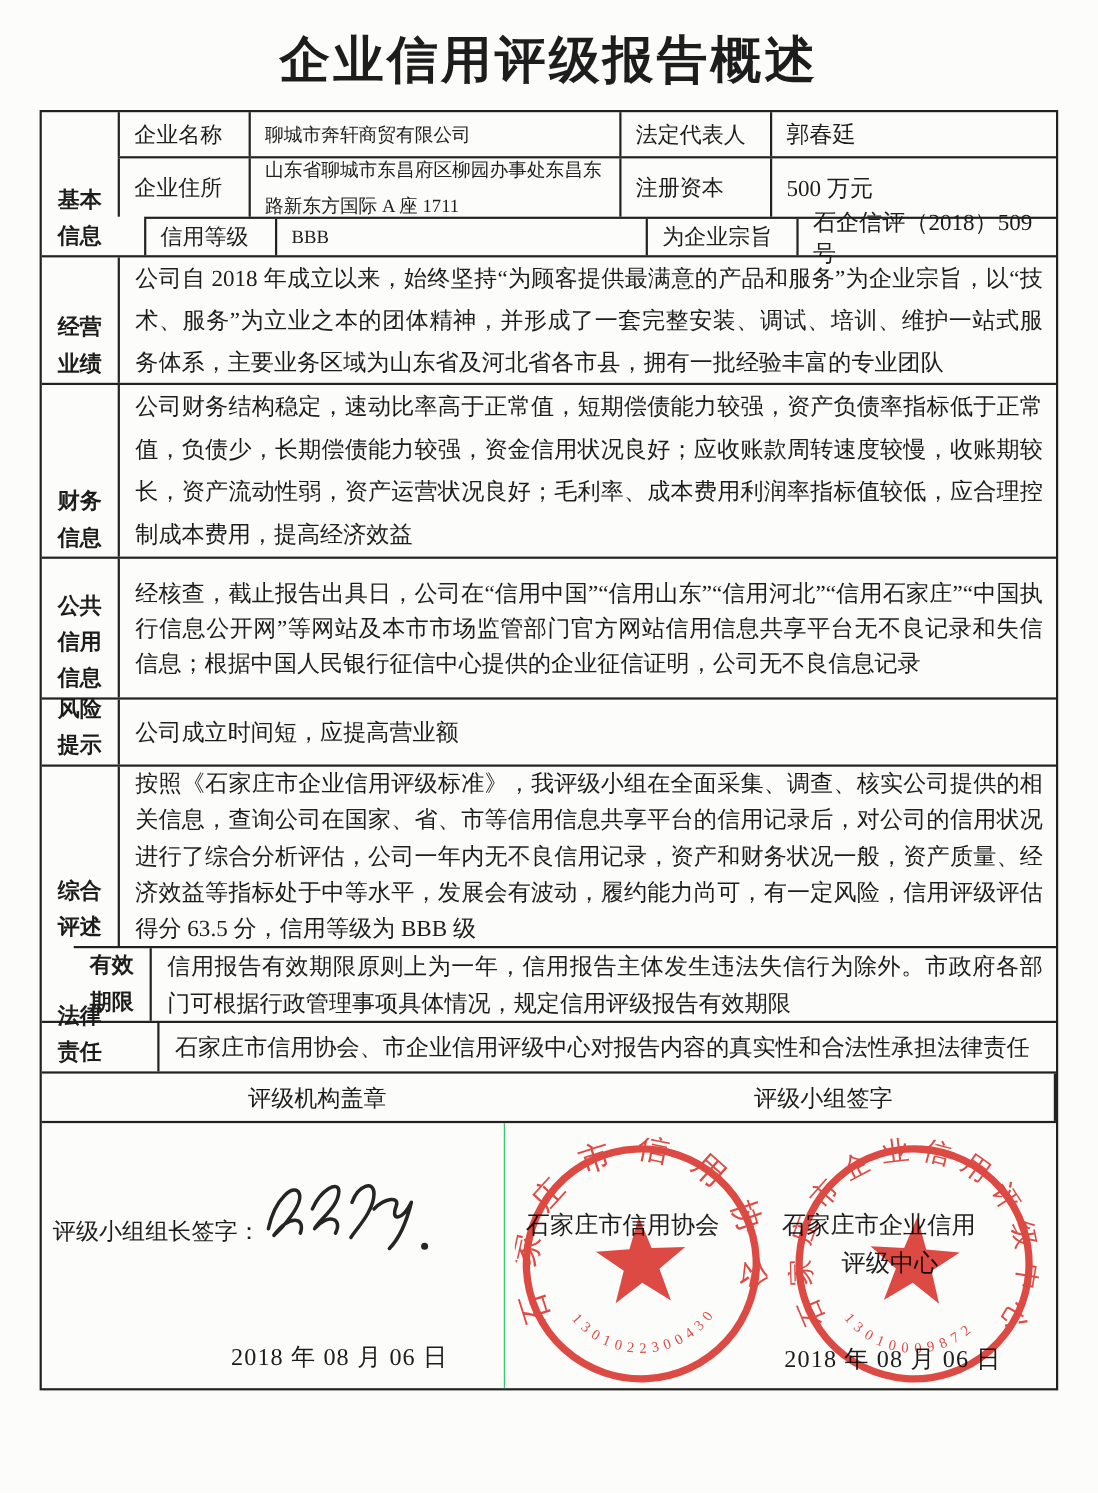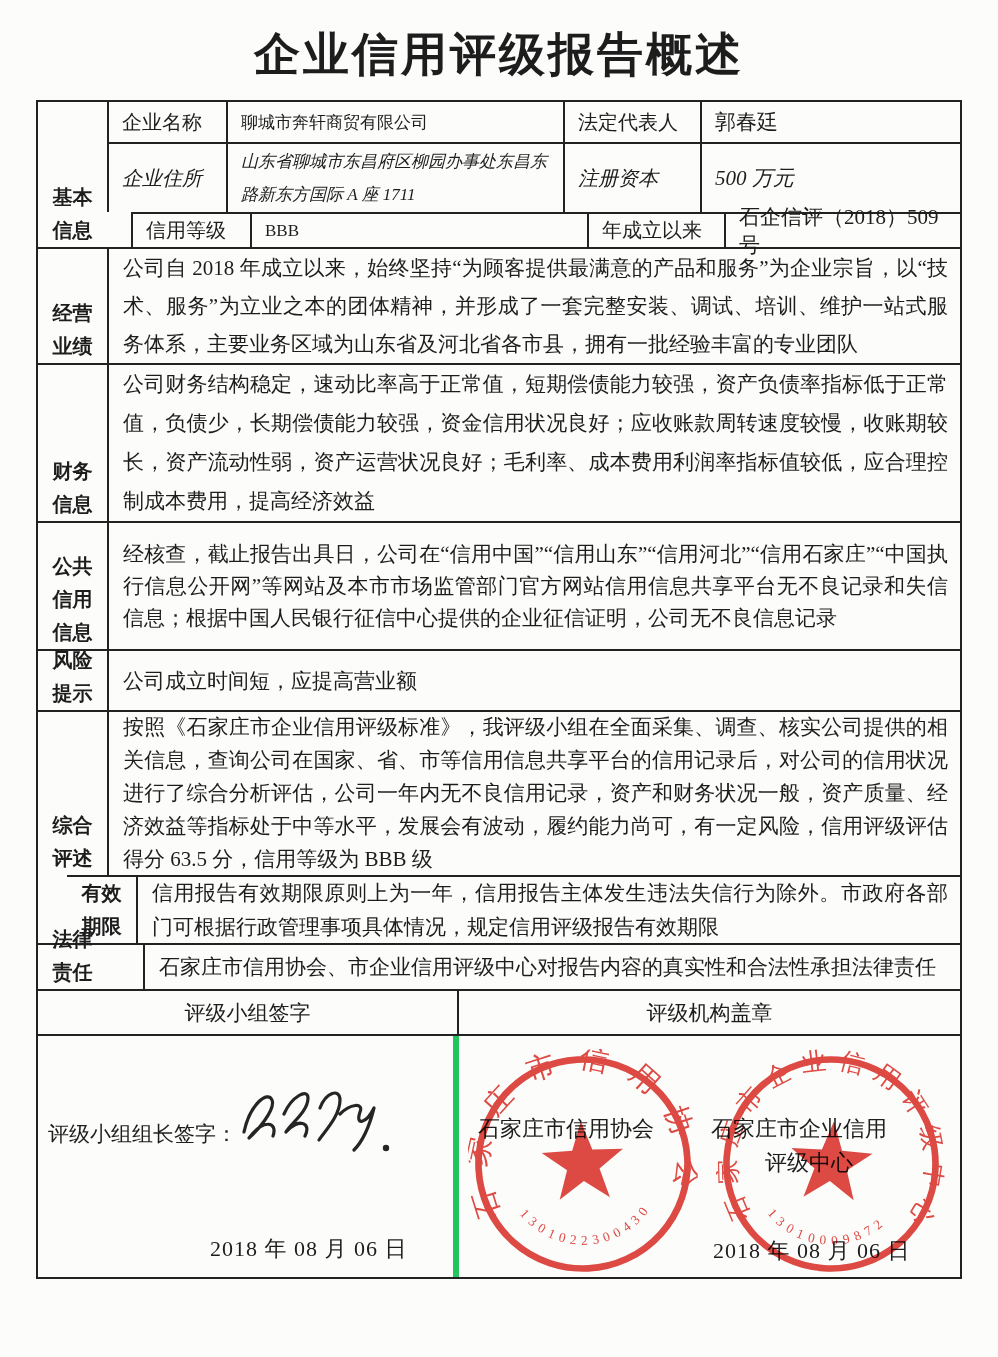--- a/index.html
+++ b/index.html
@@ -37,21 +37,21 @@
   }
 
   
   .basic-col { flex: 1; display: flex; flex-direction: column; }
   .bsub { display: flex; border-top: 2px solid #222; }
   .bsub:first-child { border-top: none; }
   .bsub .blabel  { width: 119px; flex:none; border-left: 2px solid #222; display:flex; align-items:center; padding-left: 13px; font-size: 20px; }
   .bsub .bval    { width: 337px; flex:none; border-left: 2px solid #222; display:flex; align-items:center; padding: 2px 10px 2px 13px; font-size: 17px; line-height: 33px; }
   .bsub .blabel2 { width: 137px; flex:none; border-left: 2px solid #222; display:flex; align-items:center; padding-left: 13px; font-size: 20px; }
   .bsub .bval2   { flex: 1; border-left: 2px solid #222; display:flex; align-items:center; padding-left: 13px; font-size: 21px; }
-  .hA { height: 40px; } .hB { height: 70px; font-style: italic; } .hC { height: 35px; margin-left: 24px; }
+  .hA { height: 40px; } .hB { height: 55px; } .hC { height: 35px; margin-left: 24px; }
 
   
   .stext {
     flex: 1; border-left: 2px solid #222;
     display: flex; align-items: center;
     padding: 0 12px 0 14px; font-size: 21px;
     text-align: justify;
   }
   .stext p { margin: 0; width: 100%; }
   .r-jyyj { height: 116px; } .r-jyyj .stext { line-height: 38px; }
@@ -61,21 +61,21 @@
   .r-zhps { height: 165px; } .r-zhps .stext { line-height: 33px; }
   .r-yxqx { height: 68px; margin-left: 29px;  } .r-yxqx .stext { line-height: 34px; }
   .r-flzr { height: 46px; gap: 36px;  }
 
   
   .r-sigh { height: 45px; }
   .r-sigh .cell { display:flex; align-items:center; justify-content:center; font-size: 21px; }
   .sighL { width: 421px; flex:none; border-right: 2px solid #222; }
   .sighR { flex: 1; }
   .r-sigb { height: 243px; }
-  .sigL { width: 421px; flex:none; border-right: 6px solid #22c55e; position: relative; }
+  .sigL { width: 421px; flex:none; border-right: 1px solid #22c55e; position: relative; }
   .sigR { flex: 1; position: relative; }
   .siglab { position: absolute; left: 10px; top: 84px; font-size: 21px; }
   .sig-svg { position: absolute; left: 196px; top: 38px; }
   .sigdate { position: absolute; left: 172px; top: 198px; font-size: 22px; letter-spacing: 1px; white-space: nowrap; }
   .org1  { position: absolute; left: 19px;  top: 78px;  font-size: 22px; white-space: nowrap; }
   .org2a { position: absolute; left: 252px; top: 78px;  font-size: 22px; white-space: nowrap; }
   .org2b { position: absolute; left: 306px; top: 112px; font-size: 22px; white-space: nowrap; }
   .rdate { position: absolute; left: 254px; top: 200px; font-size: 22px; letter-spacing: 1px; white-space: nowrap; }
   .stamp {
     position: absolute; width: 228px; height: 228px;
@@ -105,21 +105,21 @@
         </div>
         <div class="bsub hB">
           <div class="cell blabel">企业住所</div>
           <div class="cell bval">山东省聊城市东昌府区柳园办事处东昌东路新东方国际 A 座 1711</div>
           <div class="cell blabel2">注册资本</div>
           <div class="cell bval2">500 万元</div>
         </div>
         <div class="bsub hC">
           <div class="cell blabel">信用等级</div>
           <div class="cell bval">BBB</div>
-          <div class="cell blabel2">年成立以来</div>
+          <div class="cell blabel2">为企业宗旨</div>
           <div class="cell bval2">石企信评（2018）509 号</div>
         </div>
       </div>
     </div>
 
     <div class="trow r-jyyj">
       <div class="cell slabel">
           <span>经营业绩</span>
         </div>
       <div class="cell stext">
@@ -175,22 +175,22 @@
     <div class="trow r-flzr">
       <div class="cell slabel">
           <span>法律责任</span>
         </div>
       <div class="cell stext">
           <p>石家庄市信用协会、市企业信用评级中心对报告内容的真实性和合法性承担法律责任</p>
         </div>
     </div>
 
     <div class="trow r-sigh">
+      <div class="cell sighR">评级机构盖章</div>
       <div class="cell sighL">评级小组签字</div>
-      <div class="cell sighR">评级机构盖章</div>
     </div>
 
     <div class="trow r-sigb">
       <div class="cell sigL">
         <span class="siglab">评级小组组长签字：</span>
         <svg class="sig-svg" width="165" height="100" viewBox="0 0 165 100">
           <path d="M10,58 C16,30 34,16 38,26 C42,36 22,58 15,64 C30,44 44,48 39,62
                    M50,40 C58,22 74,14 74,24 C74,38 56,50 52,58 C64,44 78,48 71,62
                    M86,34 C92,18 106,14 106,26 C106,42 90,58 85,66
                    M106,40 C116,30 130,28 126,38 C121,52 132,50 140,34 C135,54 128,68 120,76" stroke="#252525" fill="none" stroke-width="3.2" stroke-linecap="round" stroke-linejoin="round"></path>

